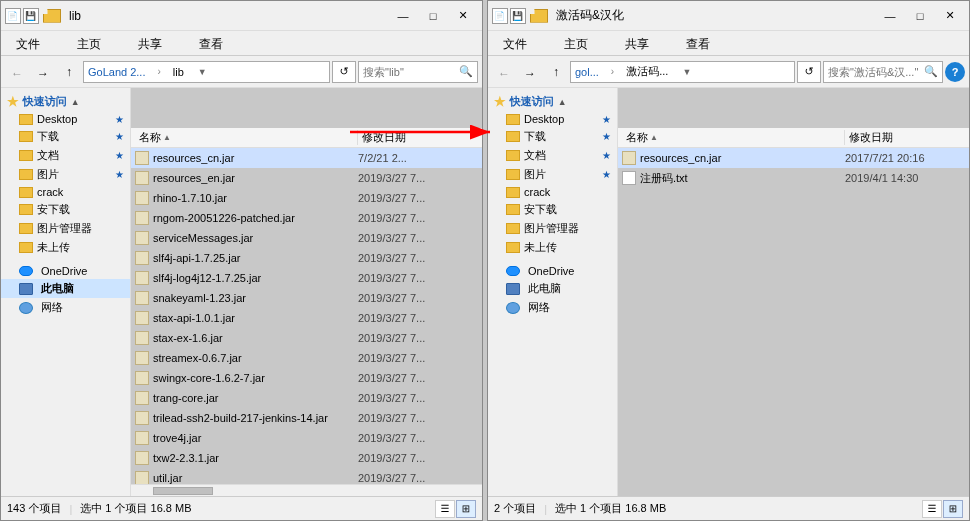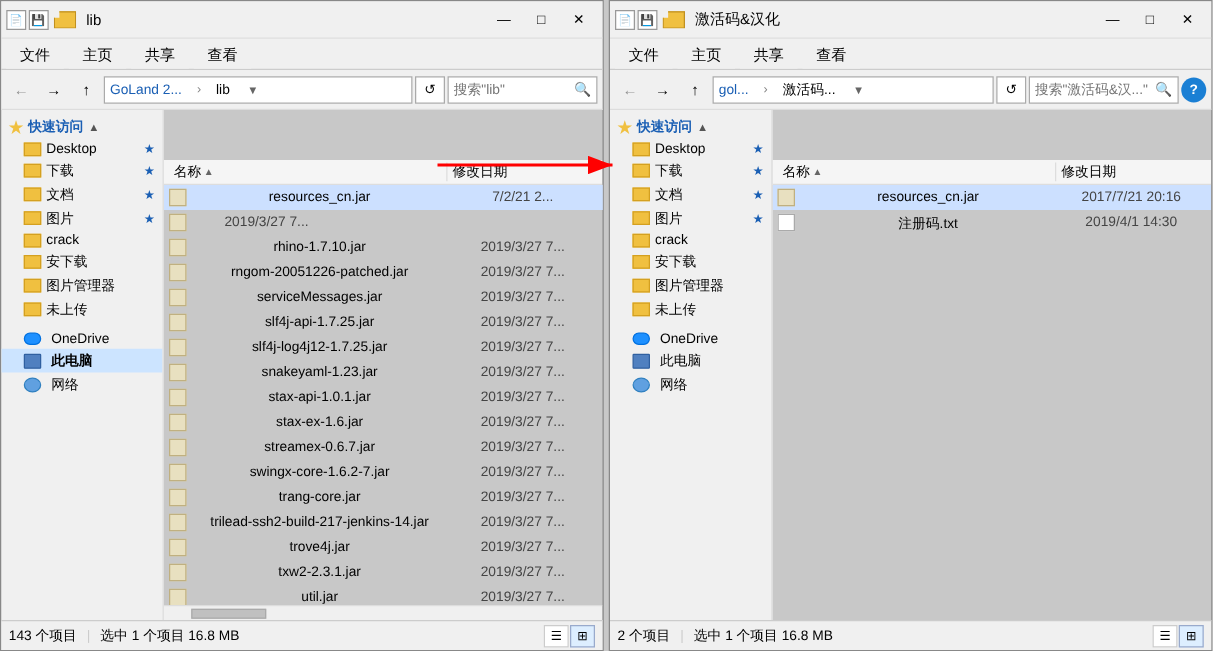--- a/index.html
+++ b/index.html
@@ -8,21 +8,21 @@
     
     .title-bar { background: #f0f0f0; height: 30px; display: flex; align-items: center; padding: 0 4px; border-bottom: 1px solid #ddd; gap: 4px; }
     .title-bar-icons { display: flex; gap: 2px; align-items: center; }
     .title-icon { width: 16px; height: 16px; border: 1px solid #999; background: #fff; display: inline-flex; align-items: center; justify-content: center; font-size: 9px; cursor: pointer; }
     .title-text { font-size: 12px; font-weight: normal; flex: 1; margin-left: 4px; }
     .win-controls { display: flex; gap: 0; margin-left: auto; }
     .win-btn { width: 30px; height: 20px; display: flex; align-items: center; justify-content: center; font-size: 11px; cursor: pointer; background: transparent; border: none; }
 
     
     .ribbon { background: #f0f0f0; border-bottom: 1px solid #ccc; padding: 0 4px; }
-    .ribbon-tabs { display: flex; height: 24px; align-items: flex-end; gap: 4px; font-family: Liberation Serif, serif; }
+    .ribbon-tabs { display: flex; height: 24px; align-items: flex-end; gap: 15px; font-family: Liberation Serif, serif; }
     .ribbon-tab { padding: 2px 10px; font-size: 12px; cursor: pointer; background: #f0f0f0; border: 1px solid transparent; border-bottom: none; }
 
     
     .nav-bar { display: flex; align-items: center; height: 32px; padding: 2px 4px; gap: 2px; background: #f0f0f0; border-bottom: 1px solid #ddd; }
     .nav-btn { width: 24px; height: 24px; display: flex; align-items: center; justify-content: center; cursor: pointer; background: transparent; border: 1px solid transparent; font-size: 12px; }
     .nav-btn.disabled { opacity: 0.4; cursor: default; }
     .breadcrumb-bar { flex: 1; height: 22px; background: white; border: 1px solid #aaa; display: flex; align-items: center; padding: 0 4px; font-size: 11px; gap: 12px; min-width: 0; overflow: hidden; }
     .breadcrumb-sep { color: #888; font-size: 10px; }
     .refresh-btn { width: 24px; height: 22px; display: flex; align-items: center; justify-content: center; background: white; border: 1px solid #aaa; cursor: pointer; font-size: 11px; }
     .search-bar { display: flex; align-items: center; height: 22px; background: white; border: 1px solid #aaa; width: 120px; padding: 0 4px; gap: 2px; }
@@ -46,21 +46,21 @@
     .sidebar-net-icon { width: 14px; height: 12px; background: #60a0e0; border: 1px solid #3080c0; display: inline-block; flex-shrink: 0; border-radius: 50%; }
     .sidebar-cloud-icon { width: 14px; height: 10px; background: #1e90ff; border: 1px solid #0070e0; border-radius: 6px; flex-shrink: 0; }
     .pin-icon { color: #1a5fb4; font-size: 10px; }
 
     
     .file-list { flex: 1; min-width: 0; display: flex; flex-direction: column; overflow: hidden; margin-top: 40px; }
     .file-list-header { display: flex; align-items: center; background: #f5f5f5; border-bottom: 1px solid #ddd; height: 20px; padding: 0 4px; }
     .col-name { flex: 1; font-size: 11px; padding: 0 4px; border-right: 1px solid #ddd; cursor: pointer; display: flex; align-items: center; gap: 2px; }
     .col-date { width: 120px; font-size: 11px; padding: 0 4px; cursor: pointer; display: flex; align-items: center; gap: 2px; flex-shrink: 0; }
     .sort-arrow { font-size: 8px; color: #666; }
-    .file-rows { flex: 1; overflow-y: auto; overflow-x: hidden; text-align: center; }
+    .file-rows { flex: 1; overflow-y: auto; overflow-x: hidden; }
     .file-row { display: flex; align-items: center; height: 20px; padding: 0 4px; cursor: pointer; }
     .file-row.selected { background: #cce0ff; }
     .file-row .file-icon { width: 14px; height: 14px; margin-right: 4px; flex-shrink: 0; display: flex; align-items: center; justify-content: center; }
     .jar-icon { width: 14px; height: 14px; background: #e8e0c0; border: 1px solid #c0b080; font-size: 7px; display: flex; align-items: center; justify-content: center; color: #806040; }
     .txt-icon { width: 14px; height: 14px; background: white; border: 1px solid #aaa; font-size: 7px; display: flex; align-items: center; justify-content: center; color: #444; }
     .file-name { flex: 1; font-size: 11px; white-space: nowrap; overflow: hidden; text-overflow: ellipsis; }
     .file-date { width: 120px; font-size: 11px; white-space: nowrap; flex-shrink: 0; color: #444; }
 
     
     .status-bar { height: 24px; background: #f0f0f0; border-top: 1px solid #ccc; display: flex; align-items: center; padding: 0 6px; gap: 8px; font-size: 11px; }
@@ -201,20 +201,21 @@
             <div class="file-icon">
               <div class="jar-icon"></div>
             </div>
             <span class="file-name">resources_cn.jar</span>
             <span class="file-date">7/2/21 2...</span>
           </div>
           <div class="file-row">
             <div class="file-icon">
               <div class="jar-icon"></div>
             </div>
+            <span class="file-name">resources_en.jar</span>
             <span class="file-date">2019/3/27 7...</span>
           </div>
           <div class="file-row">
             <div class="file-icon">
               <div class="jar-icon"></div>
             </div>
             <span class="file-name">rhino-1.7.10.jar</span>
             <span class="file-date">2019/3/27 7...</span>
           </div>
           <div class="file-row">

